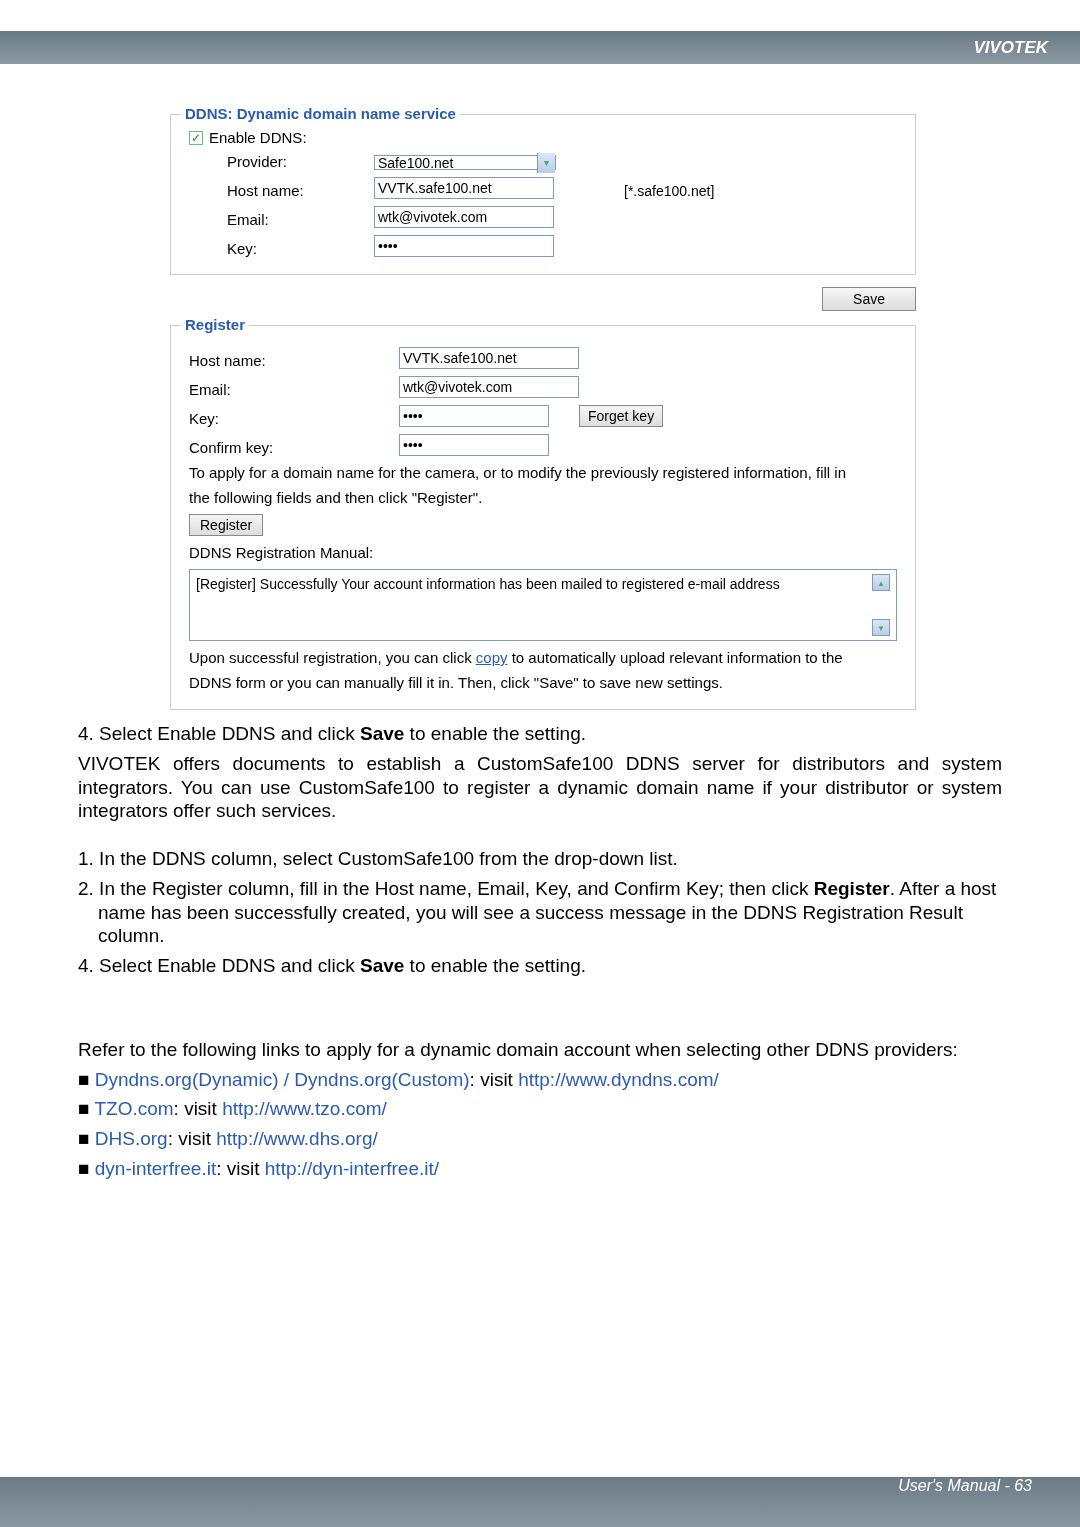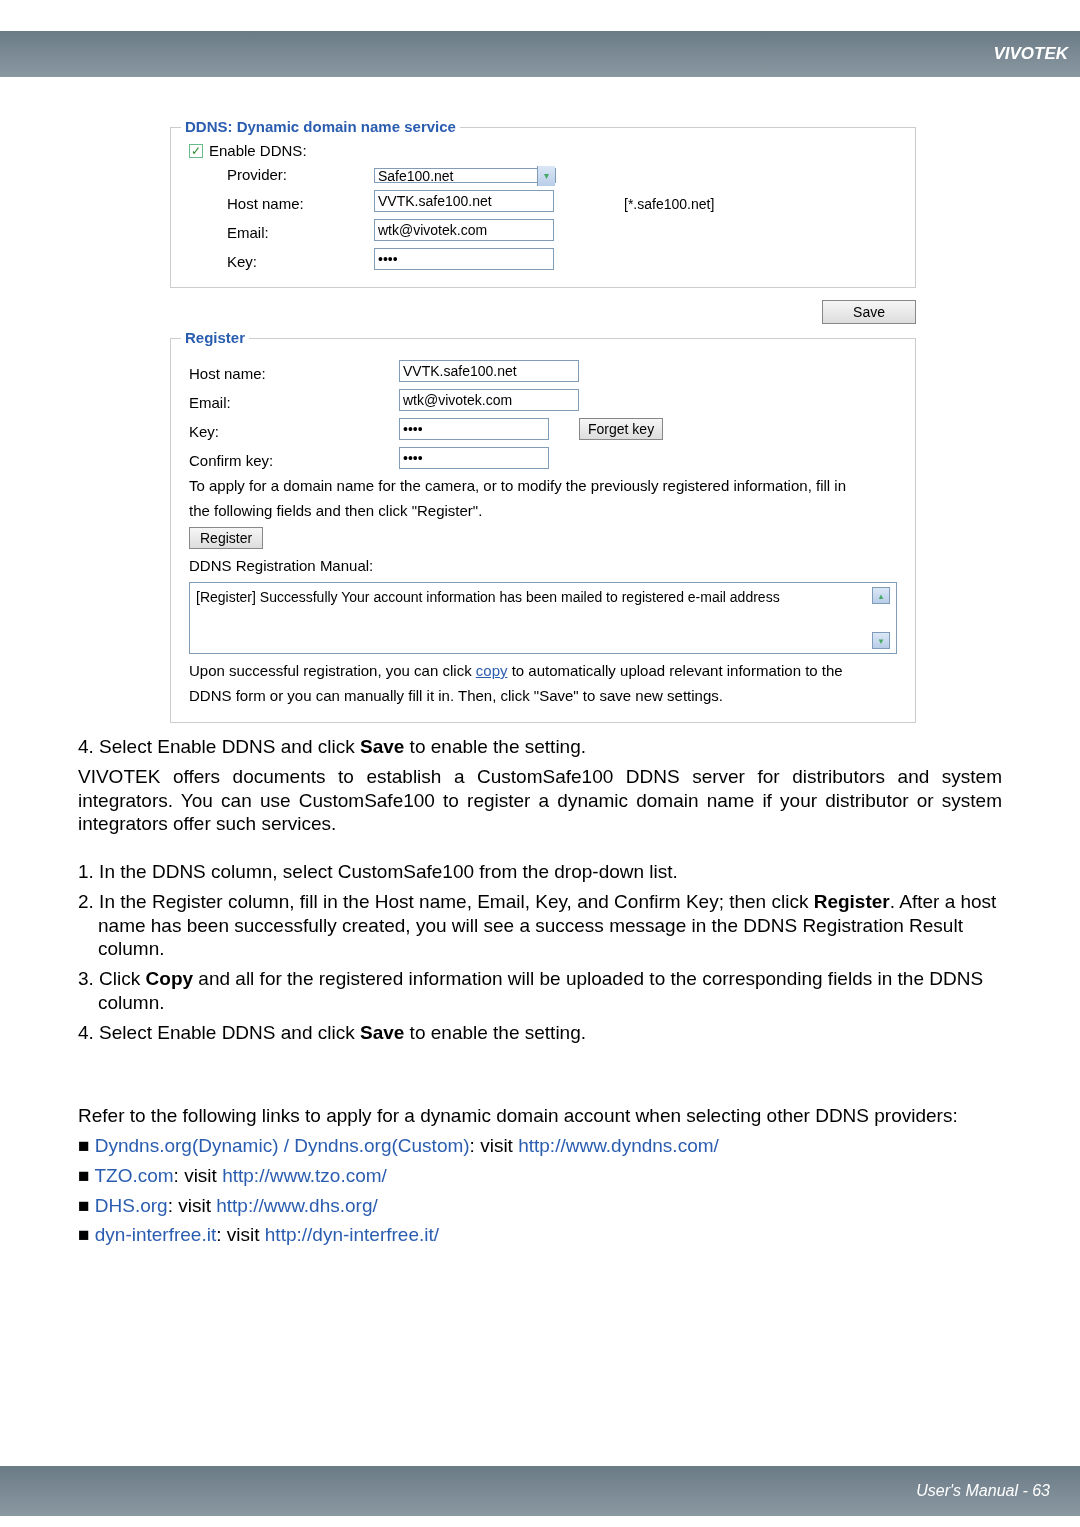--- a/index.html
+++ b/index.html
@@ -1,18 +1,18 @@
 <!DOCTYPE html>
 <html><head>
 <meta charset="utf-8">
 <style>
 * { margin:0; padding:0; box-sizing:border-box; }
 body { width:1080px; height:1527px; font-family:Arial,Helvetica,sans-serif; font-size:18px; color:#000; background:#fff; position:relative; }
 .top-band { height:31px; background:#fff; }
-.header { height:46px; background:linear-gradient(#6b7b85,#8a98a2); display:flex; align-items:center; justify-content:flex-end; padding-right:12px; }
+.header { height:33px; background:linear-gradient(#6b7b85,#8a98a2); display:flex; align-items:center; justify-content:flex-end; padding-right:32px; }
 .header span { color:#fff; font-style:italic; font-weight:bold; font-size:17px; }
 .page { padding:50px 78px 0 78px; }
 .panel-img { margin:0 auto 12px auto; width:752px; }
 .fieldset { border:1px solid #ccc; position:relative; padding:14px 18px 10px 18px; margin:0 0 12px 6px; }
 .legend { position:absolute; top:-10px; left:10px; background:#fff; color:#2a5db0; font-weight:bold; font-size:15px; padding:0 4px; }
 .row { display:flex; align-items:flex-end; margin:7px 0; font-size:15px; color:#000; }
 .row .lab { width:210px; }
 .row .lab-in { width:185px; padding-left:38px; }
 .row input[type=text],.row input[type=password]{ border:1px solid #7f9db9; height:22px; font-size:14px; padding:0 3px; background:#fff; }
 .select { display:flex; align-items:center; border:1px solid #7f9db9; height:15px; background:#fff; }
@@ -26,21 +26,21 @@
 .sbtn { height:17px; background:linear-gradient(#dbe7f6,#b9cde8); border:1px solid #7f9db9; display:flex; align-items:center; justify-content:center; font-size:9px; color:#4a6; }
 .lnk { color:#2a5db0; text-decoration:underline; }
 .chkwrap { display:flex; align-items:center; gap:6px; font-size:15px; margin-bottom:6px; }
 .chk { width:14px; height:14px; border:1px solid #6b8; background:#fff; display:inline-flex; align-items:center; justify-content:center; color:#2a8a2a; font-size:12px; line-height:1; }
 .body-text { font-size:19px; line-height:1.25; }
 .body-text p { margin:6px 0; }
 .step { padding-left:20px; text-indent:-20px; margin:0 0 2px 0; }
 .sectitle { color:#2a5db0; font-size:20px; margin-top:18px; }
 .bullet:before { content:"■ "; color:#000; }
 .blue { color:#2a5db0; }
-.footer { position:absolute; bottom:11px; left:0; right:0; height:50px; background:linear-gradient(#6b7b85,#8a98a2); display:flex; align-items:center; justify-content:flex-end; padding-right:30px; color:#fff; font-style:italic; font-size:16px; }
+.footer { position:absolute; bottom:0; left:0; right:0; height:50px; background:linear-gradient(#6b7b85,#8a98a2); display:flex; align-items:flex-start; justify-content:flex-end; padding-right:48px; color:#fff; font-style:italic; font-size:16px; }
 </style>
 </head>
 <body>
 
 <div class="top-band"></div>
 <div class="header">
     <span>VIVOTEK</span>
   </div>
 
 <div class="page">
@@ -114,21 +114,20 @@
  </div>
 
  <div class="body-text">
   <p><span>4. Select Enable DDNS and click </span><b>Save</b><span> to enable the setting.</span></p>
 
   <p style="text-align:justify">VIVOTEK offers documents to establish a CustomSafe100 DDNS server for distributors and system integrators. You can use CustomSafe100 to register a dynamic domain name if your distributor or system integrators offer such services.</p>
 
   <div style="height:12px"></div>
   <p class="step">1. In the DDNS column, select CustomSafe100 from the drop-down list.</p>
   <p class="step"><span>2. In the Register column, fill in the Host name, Email, Key, and Confirm Key; then click </span><b>Register</b><span>. After a host name has been successfully created, you will see a success message in the DDNS Registration Result column.</span></p>
-  <p class="step"><span>3. Click </span><b>Copy</b><span> and all for the registered information will be uploaded to the corresponding fields in the DDNS column.</span></p>
   <p class="step"><span>4. Select Enable DDNS and click </span><b>Save</b><span> to enable the setting.</span></p>
 
   <div style="height:28px"></div>
 
   <div style="height:20px"></div>
   <p style="text-align:justify">Refer to the following links to apply for a dynamic domain account when selecting other DDNS providers:</p>
   <p class="bullet"><span class="blue">Dyndns.org(Dynamic) / Dyndns.org(Custom)</span><span>: visit </span><span class="blue">http://www.dyndns.com/</span></p>
   <p class="bullet"><span class="blue">TZO.com</span><span>: visit </span><span class="blue">http://www.tzo.com/</span></p>
   <p class="bullet"><span class="blue">DHS.org</span><span>: visit </span><span class="blue">http://www.dhs.org/</span></p>
   <p class="bullet"><span class="blue">dyn-interfree.it</span><span>: visit </span><span class="blue">http://dyn-interfree.it/</span></p>

